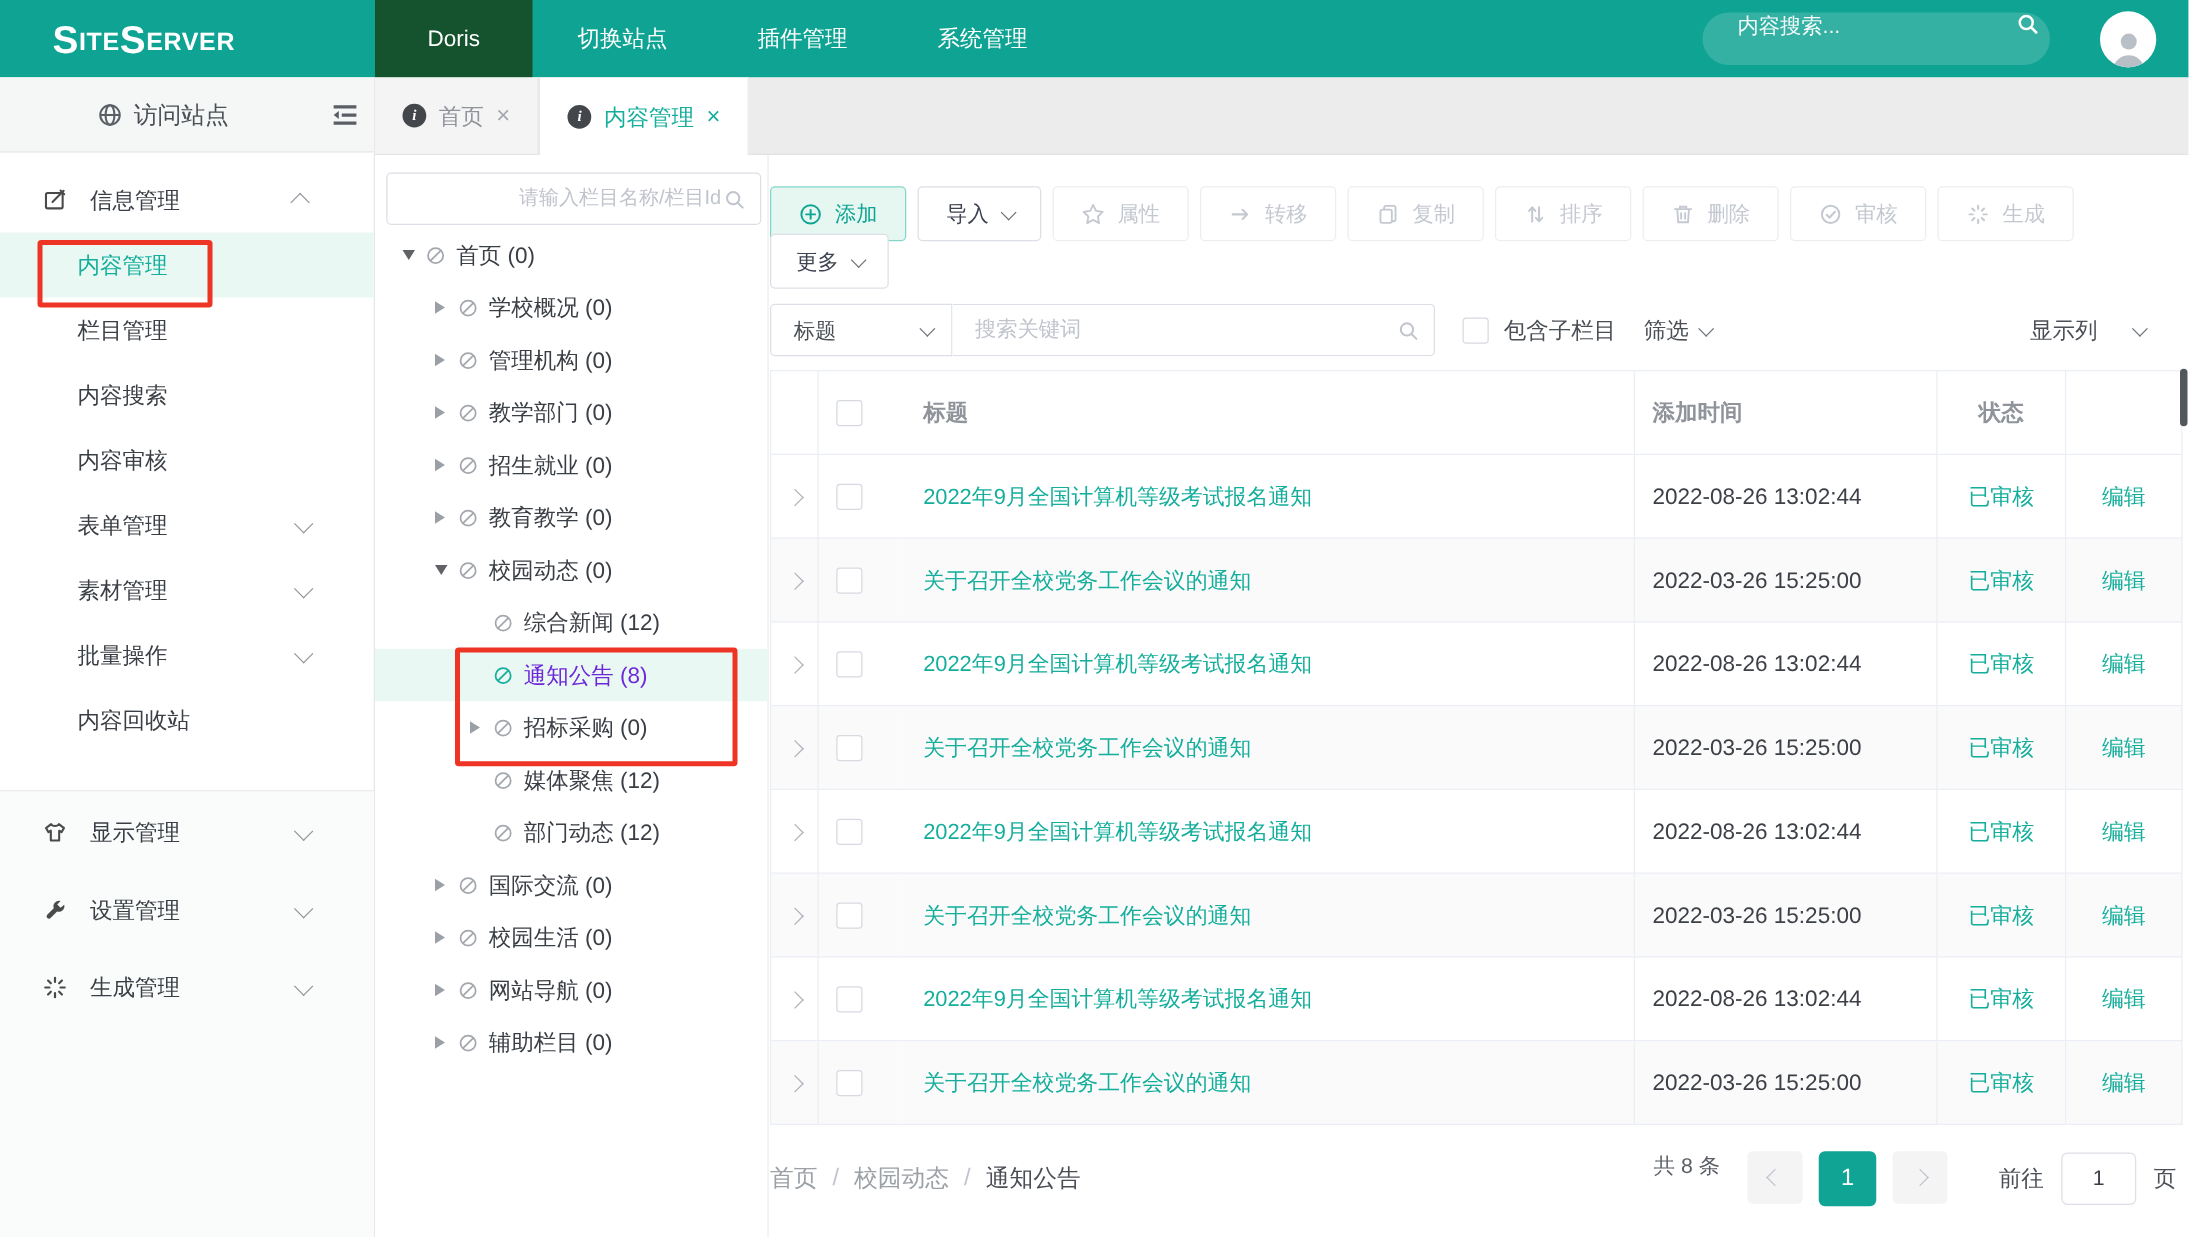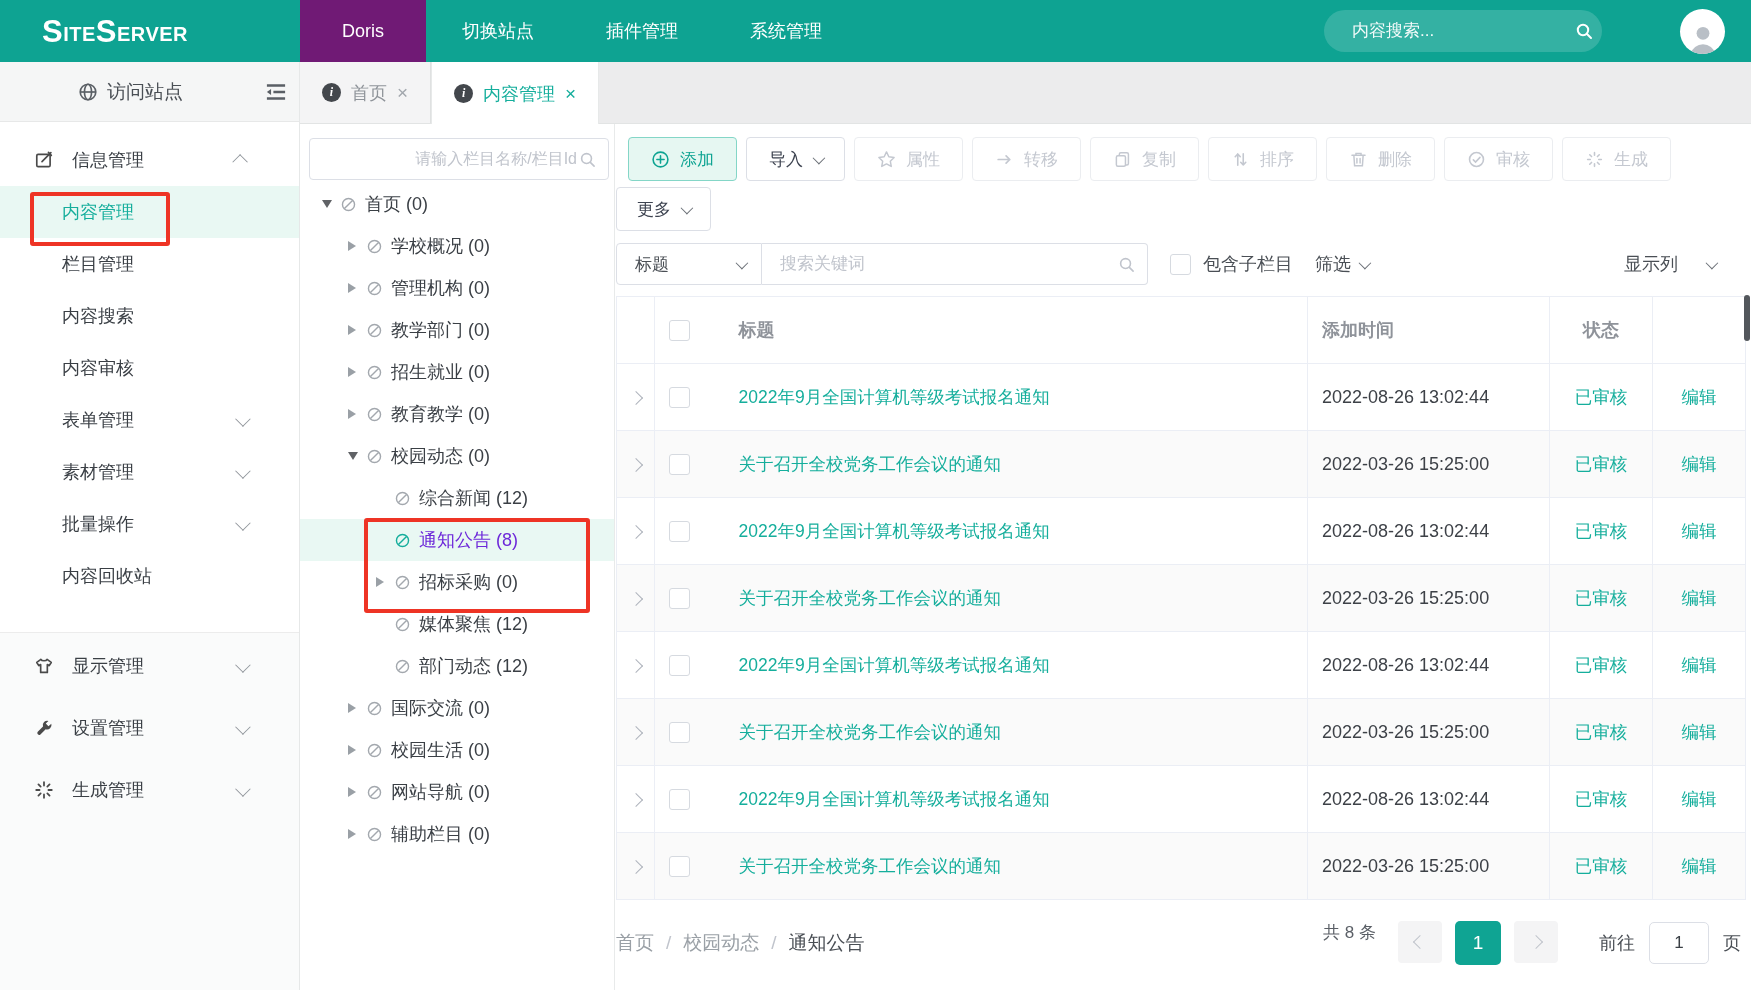--- a/index.html
+++ b/index.html
@@ -10,23 +10,23 @@
   
   .header{position:absolute;left:0;top:0;width:1751px;height:62px;background:#0ea392;
           display:flex;align-items:stretch;}
   .logo{width:300px;display:flex;align-items:center;padding-left:42px;box-sizing:border-box;
         color:#fff;font-weight:bold;letter-spacing:.5px;}
   .logo .big{font-size:31px;line-height:1;}
   .logo .small{font-size:20px;line-height:1;padding-top:6px;}
   .topnav{display:flex;align-items:stretch;}
   .topnav .nav-item{display:flex;align-items:center;justify-content:center;padding:0 36px;
         color:#fff;font-size:18px;cursor:pointer;}
-  .topnav .nav-item.active{background:#701a75;padding:0 42px;}
-  .hsearch{position:absolute;left:1324px;top:10px;width:278px;height:42px;border-radius:21px;
-        background:rgba(255,255,255,.16);display:flex;align-items:center;box-sizing:border-box;padding:0 18px 0 26px;}
+  .topnav .nav-item.active{background:#14532d;padding:0 42px;}
+  .hsearch{position:absolute;left:1362px;top:10px;width:278px;height:42px;border-radius:21px;
+        background:rgba(255,255,255,.16);display:flex;align-items:flex-start;box-sizing:border-box;padding:0 18px 0 26px;}
   .hsearch input{flex:1;background:transparent;border:none;outline:none;color:#fff;font-size:17px;
         font-family:inherit;}
   .hsearch input::placeholder{color:rgba(255,255,255,.95);}
   .hsearch .mag{color:#fff;}
   .avatar{position:absolute;left:1680px;top:9px;width:45px;height:45px;border-radius:50%;background:#fff;
         display:flex;align-items:flex-end;justify-content:center;overflow:hidden;}
 
   
   .sidebar{position:absolute;left:0;top:62px;width:300px;bottom:0;background:#fff;
         border-right:1px solid #e6e8e8;box-sizing:border-box;display:flex;flex-direction:column;}
@@ -82,21 +82,21 @@
   .titem.lvl2{padding-left:76px;}
   .titem .arr{width:16px;display:flex;align-items:center;flex:0 0 auto;}
   .tri-r{width:0;height:0;border-left:8px solid #9aa0a6;border-top:5px solid transparent;border-bottom:5px solid transparent;}
   .tri-d{width:0;height:0;border-top:8px solid #606266;border-left:5px solid transparent;border-right:5px solid transparent;}
   .titem .lnk{margin:0 8px 0 2px;color:#a3a8ae;flex:0 0 auto;}
   .titem.active{background:#e9f8f3;color:#6d28d9;}
   .titem.active .lnk{color:#15ae9c;}
 
   
   .content{position:absolute;left:615px;top:124px;right:0;bottom:0;background:#fff;box-sizing:border-box;}
-  .toolbar{position:absolute;left:1px;top:13px;display:flex;gap:9px;padding-left:12px;}
+  .toolbar{position:absolute;left:1px;top:25px;display:flex;gap:9px;}
   .btn{height:44px;border:1px solid #dcdfe6;border-radius:4px;background:#fff;display:inline-flex;
         align-items:center;justify-content:center;gap:10px;font-size:17px;color:#3d4350;
         padding:0 22px;box-sizing:border-box;cursor:pointer;white-space:nowrap;}
   .btn .bic{color:inherit;}
   .btn.primary{background:#e6f7f2;border-color:#84d6c7;color:#0fa493;}
   .btn.disabled{border-color:#ebedf0;color:#c4c8d0;cursor:default;}
   .more-row{position:absolute;left:1px;top:63px;}
   .btn.more{padding:0 20px;}
 
   

